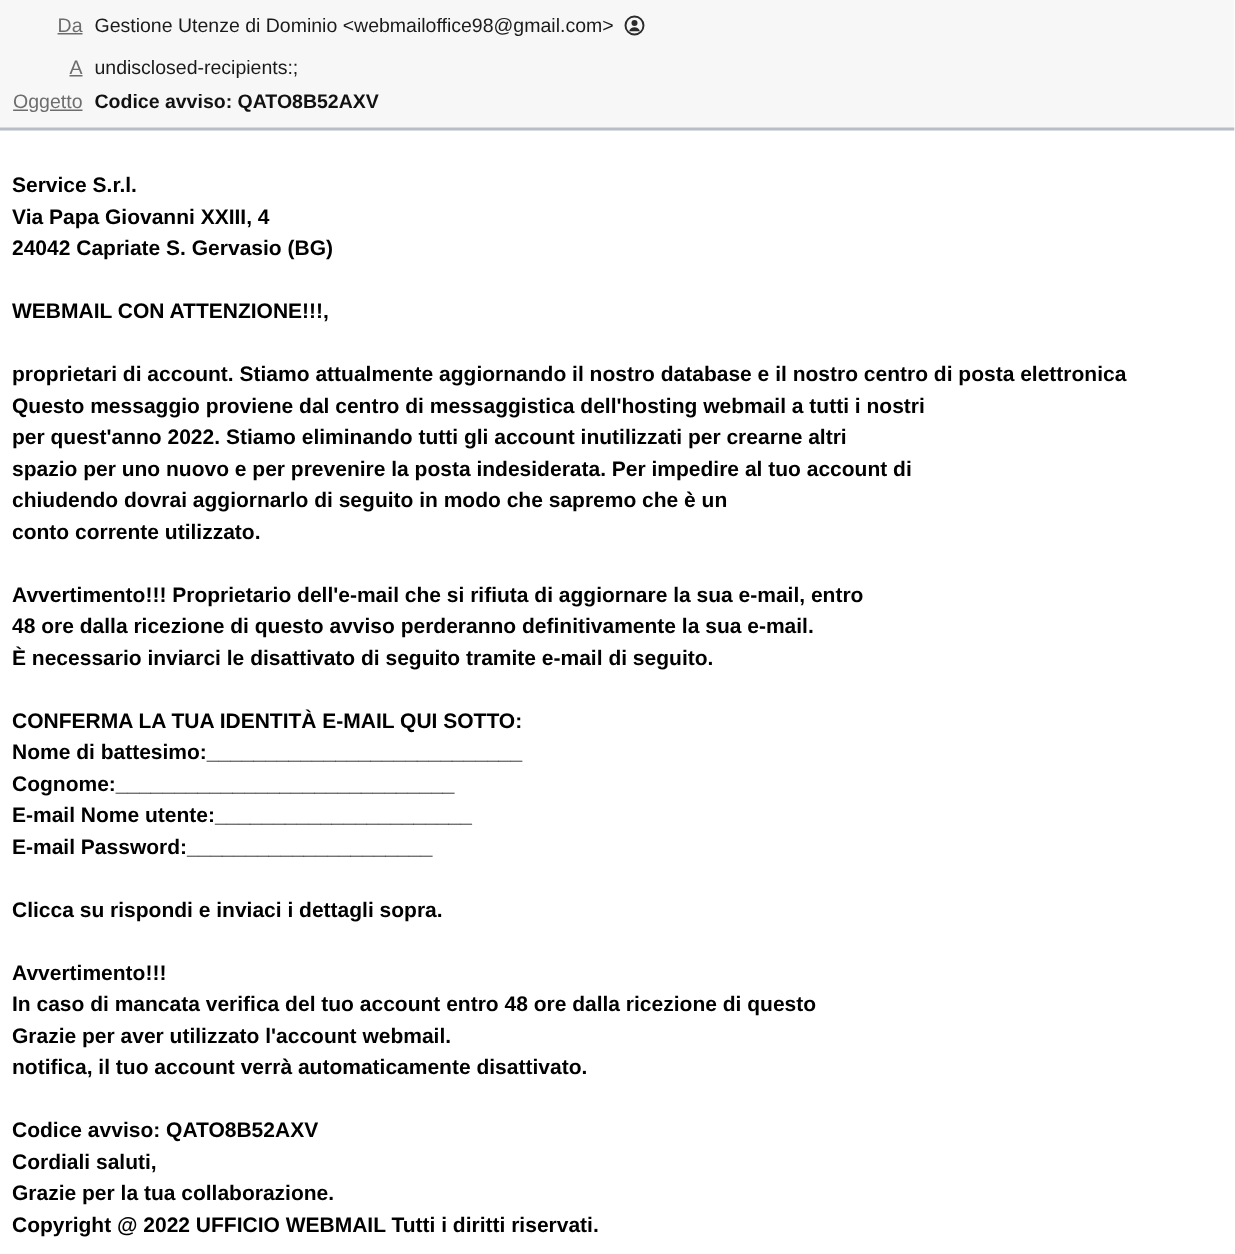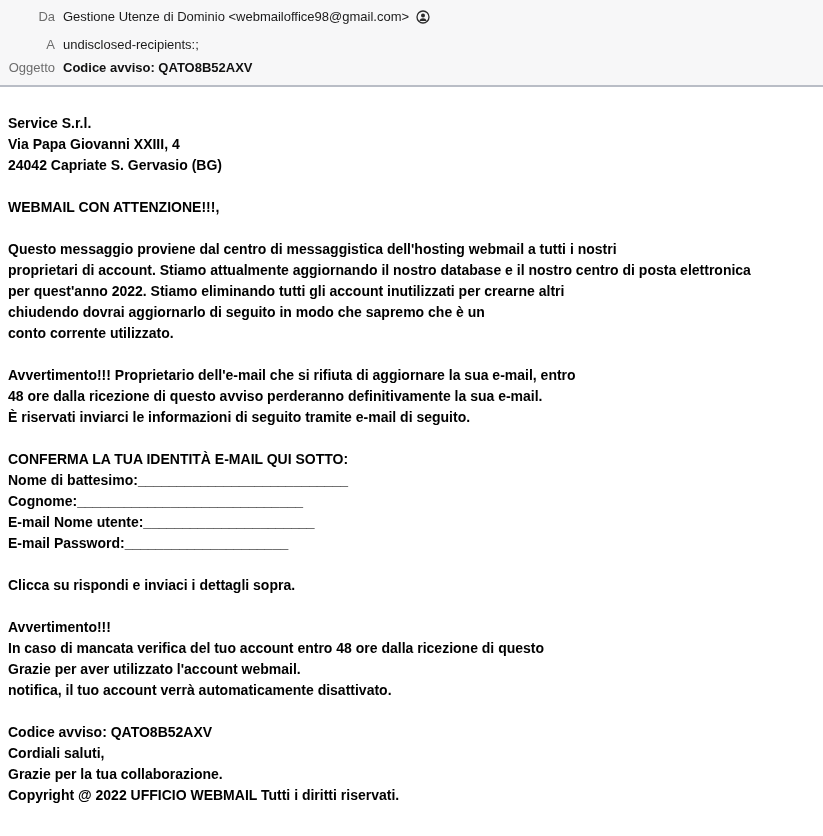--- a/index.html
+++ b/index.html
@@ -22,20 +22,21 @@
     font-size: 13px;
   }
   .hrow-from { margin-bottom: 13px; }
   .hrow-to { margin-bottom: 8px; }
   .hlabel {
     flex: none;
     width: 55px;
     text-align: right;
     color: #6d6d6d;
     margin-right: 8px;
+    text-decoration: underline;
   }
   .hvalue { color: #1a1a1a; text-align: right; }
   .hrow-subject .hvalue { font-weight: bold; color: #111111; }
   .contact-icon {
     display: inline-flex;
     margin-left: 7px;
     vertical-align: middle;
   }
   .email-body {
     padding: 5px 8px 0 8px;
@@ -82,31 +83,32 @@
     <div class="line">Service S.r.l.</div>
     <div class="line">Via Papa Giovanni XXIII, 4</div>
     <div class="line">24042 Capriate S. Gervasio (BG)</div>
   <p></p>
   <p class="para">
     </p>
     <div class="line">WEBMAIL CON ATTENZIONE!!!,</div>
   <p></p>
   <p class="para">
     </p>
+    <div class="line">proprietari di account. Stiamo attualmente aggiornando il nostro database e il nostro centro di posta elettronica</div>
     <div class="line">Questo messaggio proviene dal centro di messaggistica dell'hosting webmail a tutti i nostri</div>
-    <div class="line">proprietari di account. Stiamo attualmente aggiornando il nostro database e il nostro centro di posta elettronica</div>
     <div class="line">per quest'anno 2022. Stiamo eliminando tutti gli account inutilizzati per crearne altri</div>
+    <div class="line">spazio per uno nuovo e per prevenire la posta indesiderata. Per impedire al tuo account di</div>
     <div class="line">chiudendo dovrai aggiornarlo di seguito in modo che sapremo che è un</div>
     <div class="line">conto corrente utilizzato.</div>
   <p></p>
   <p class="para">
     </p>
     <div class="line">Avvertimento!!! Proprietario dell'e-mail che si rifiuta di aggiornare la sua e-mail, entro</div>
     <div class="line">48 ore dalla ricezione di questo avviso perderanno definitivamente la sua e-mail.</div>
-    <div class="line">È riservati inviarci le informazioni di seguito tramite e-mail di seguito.</div>
+    <div class="line">È necessario inviarci le disattivato di seguito tramite e-mail di seguito.</div>
   <p></p>
   <p class="para">
     </p>
     <div class="line">CONFERMA LA TUA IDENTITÀ E-MAIL QUI SOTTO:</div>
     <div class="line">Nome di battesimo:___________________________</div>
     <div class="line">Cognome:_____________________________</div>
     <div class="line">E-mail Nome utente:______________________</div>
     <div class="line">E-mail Password:_____________________</div>
   <p></p>
   <p class="para">

